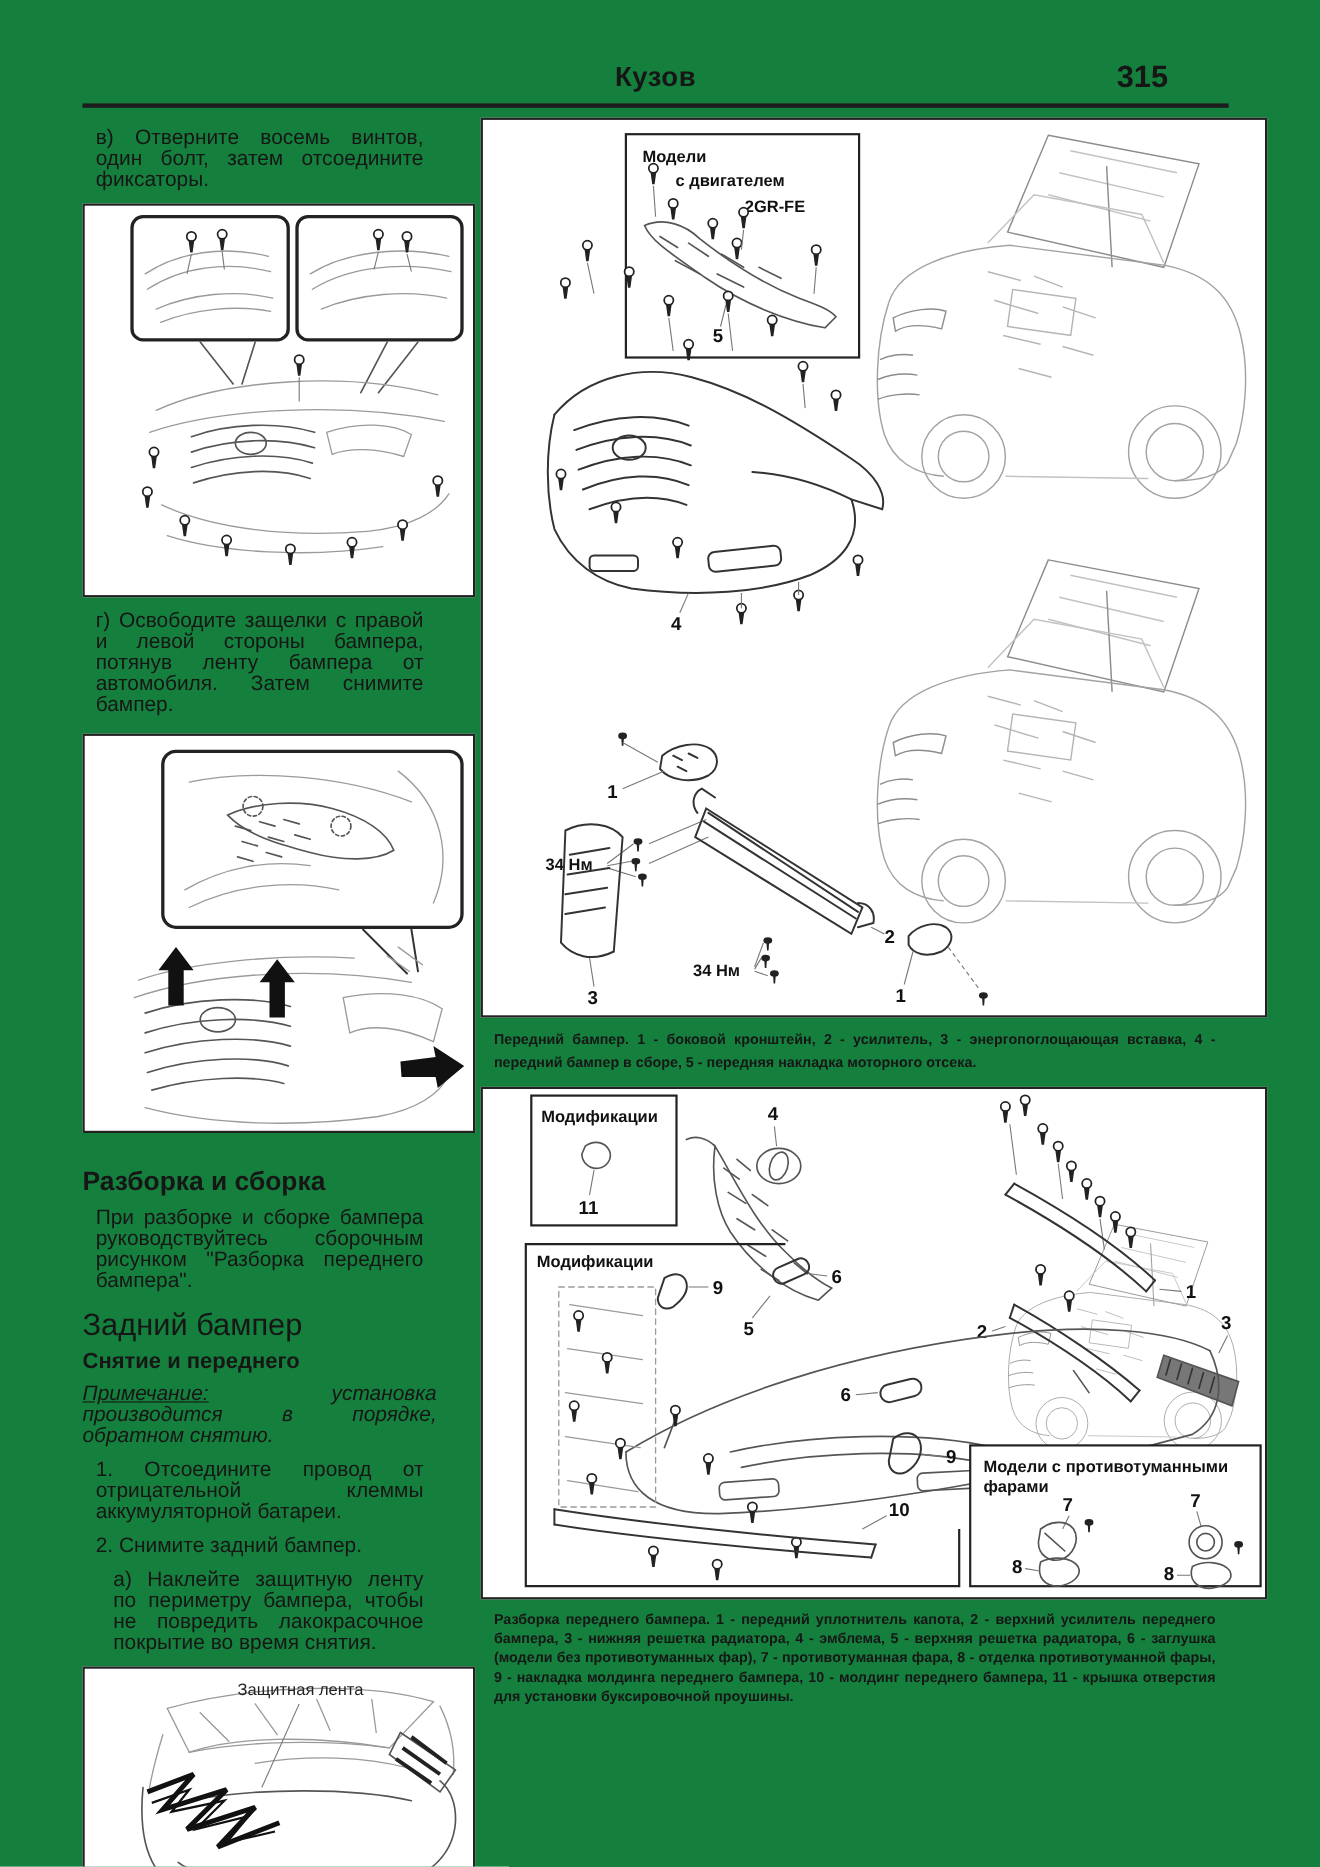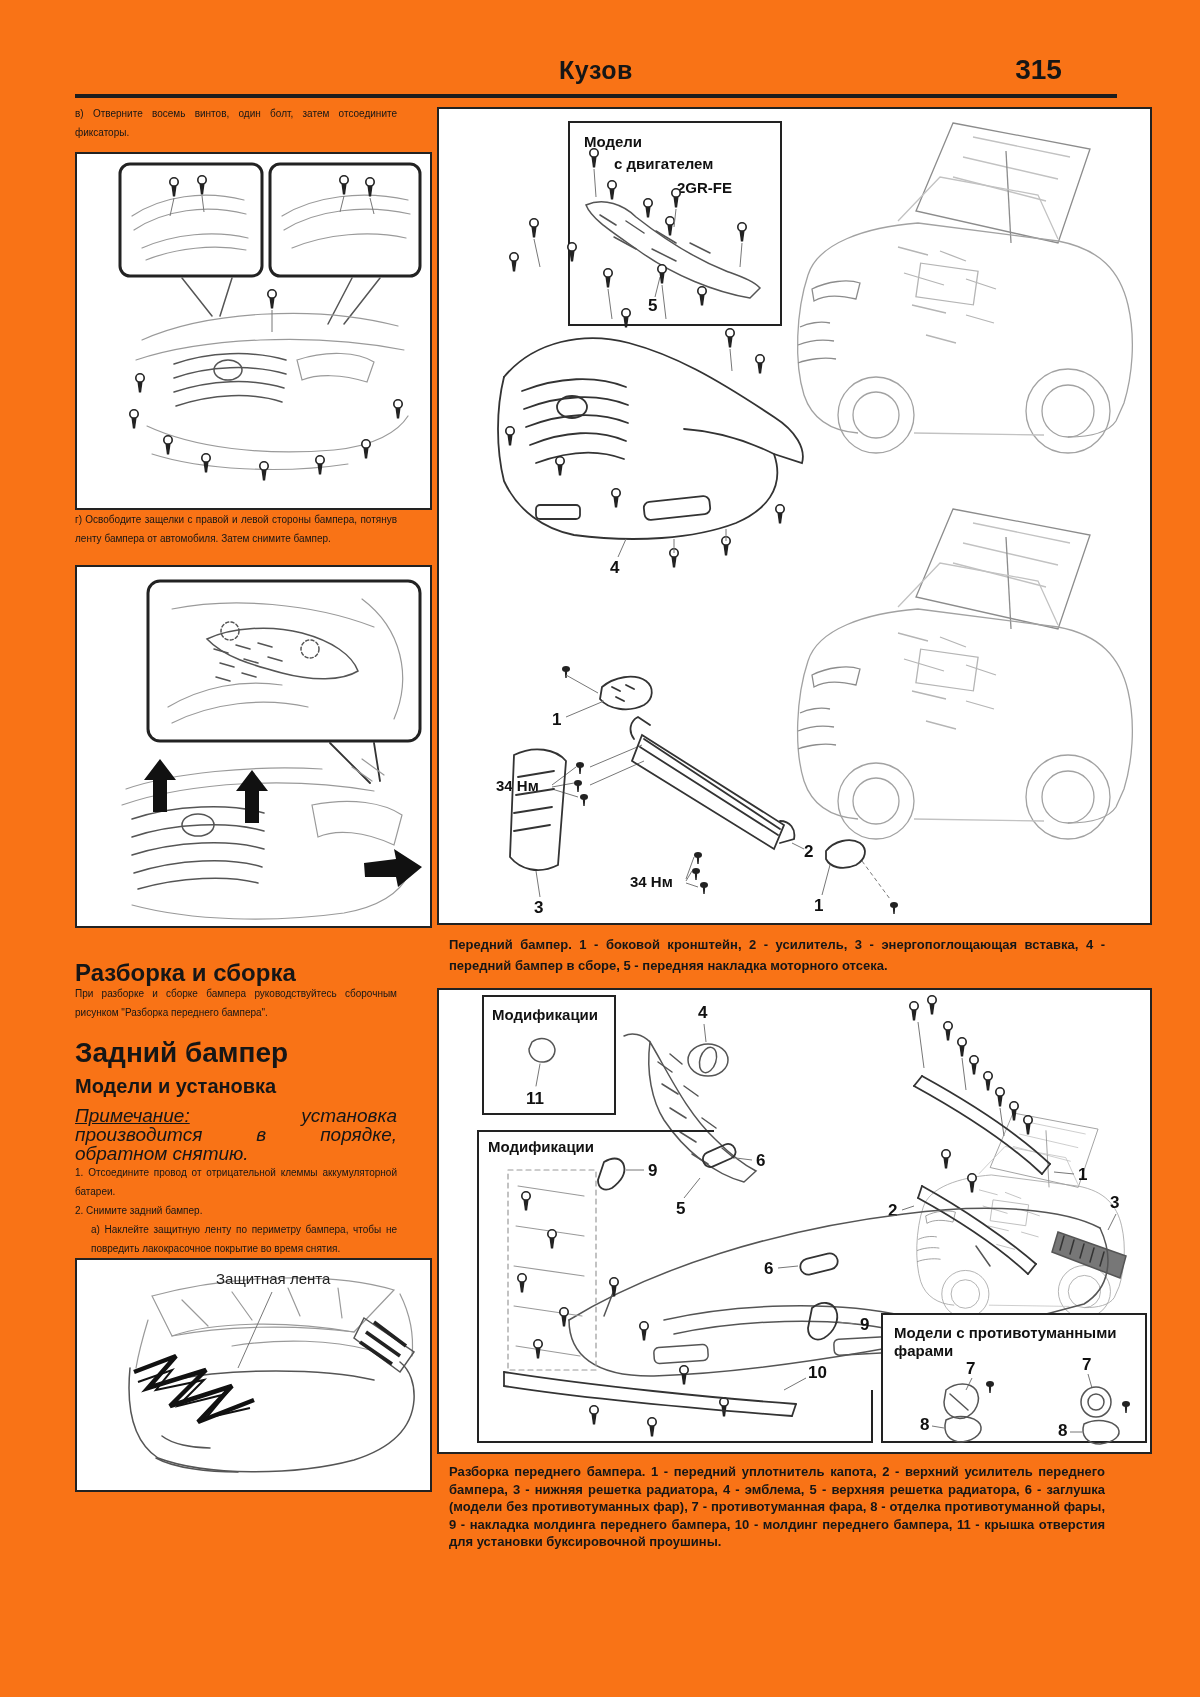--- a/index.html
+++ b/index.html
@@ -1,30 +1,30 @@
 <!DOCTYPE html>
 <html><head>
 <meta charset="utf-8">
 <style>
   html,body{margin:0;padding:0;background:#e8e8e8;}
-  .page{position:relative;width:1200px;height:1697px;background:#f97316;
+  .page{position:relative;width:1200px;height:1697px;background:#15803d;
         font-family:"Liberation Sans",sans-serif;color:#161616;overflow:hidden;}
   .hdr-title{position:absolute;top:56px;left:75px;width:1042px;text-align:center;
              font-size:25px;font-weight:bold;letter-spacing:.5px;}
   .hdr-num{position:absolute;top:54px;left:960px;width:157px;text-align:center;
            font-size:28px;font-weight:bold;}
   .hdr-rule{position:absolute;top:94px;left:75px;width:1042px;height:4px;background:#1d1d1d;}
   .col-left{position:absolute;left:75px;top:104px;width:322px;}
   .col-right{position:absolute;left:437px;top:107px;width:680px;}
-  p.body{margin:0;font-size:10px;line-height:19px;text-align:justify;}
+  p.body{margin:12px;font-size:19px;line-height:19px;text-align:justify;}
   p.indent{padding-left:16px;}
   .fig{border:2px solid #222;background:#fff;overflow:hidden;padding-left:35px;}
   .fig svg{display:block;}
   h3.sec{margin:33px 0 0 0;font-size:24px;line-height:23px;font-weight:bold;}
-  h2.sec{margin:15px 0 0 0;font-size:28px;line-height:32px;font-weight:bold;}
+  h2.sec{margin:15px 0 0 0;font-size:28px;line-height:32px;font-weight:normal;}
   h3.sub{margin:6px 0 0 0;font-size:20px;line-height:23px;font-weight:bold;}
   p.note{margin:8px 0 0 0;font-size:19px;line-height:19px;font-style:italic;text-align:justify;}
   p.note .ul{text-decoration:underline;}
   .cap{font-weight:bold;font-size:13px;text-align:justify;margin:12px;}
   .cap1{line-height:21px;margin-top:9px;}
   .cap2{line-height:17.5px;margin-top:9px;} .mt10{margin-top:10px;} .mt17{margin-top:17px;} .mt7{margin-top:7px;}
   text.pn{font:bold 17px "Liberation Sans",sans-serif;fill:#111;}
   text.lbl{font:bold 15px "Liberation Sans",sans-serif;fill:#111;}
   text.tq{font:bold 15px "Liberation Sans",sans-serif;fill:#111;}
   text.fl{font:15px "Liberation Sans",sans-serif;fill:#222;}
@@ -148,21 +148,21 @@
         <polygon fill="#111" points="41,245 41,213 32,213 48,192 64,213 55,213 55,245"></polygon>
         <polygon fill="#111" points="133,256 133,224 124,224 140,203 156,224 147,224 147,256"></polygon>
         <polygon fill="#111" points="252,296 284,292 282,282 310,300 286,320 284,310 253,310"></polygon>
       </svg>
     </div>
 
     <h3 class="sec">Разборка и сборка</h3>
     <p class="body mt7">При разборке и сборке бампера руководствуйтесь сборочным рисунком "Разборка переднего бампера".</p>
 
     <h2 class="sec">Задний бампер</h2>
-    <h3 class="sub">Модели и установка</h3>
+    <h3 class="sub">Снятие и переднего</h3>
 
     <p class="note"><span class="ul">Примечание:</span><span> установка производится в порядке, обратном снятию.</span></p>
 
     <p class="body">1. Отсоедините провод от отрицательной клеммы аккумуляторной батареи.</p>
     <p class="body">2. Снимите задний бампер.</p>
     <p class="body indent">а) Наклейте защитную ленту по периметру бампера, чтобы не повредить лакокрасочное покрытие во время снятия.</p>
 
     <div class="fig" style="width:318px;height:230px;">
       <svg width="318" height="226" viewBox="0 0 318 226">
         <g class="sk">

